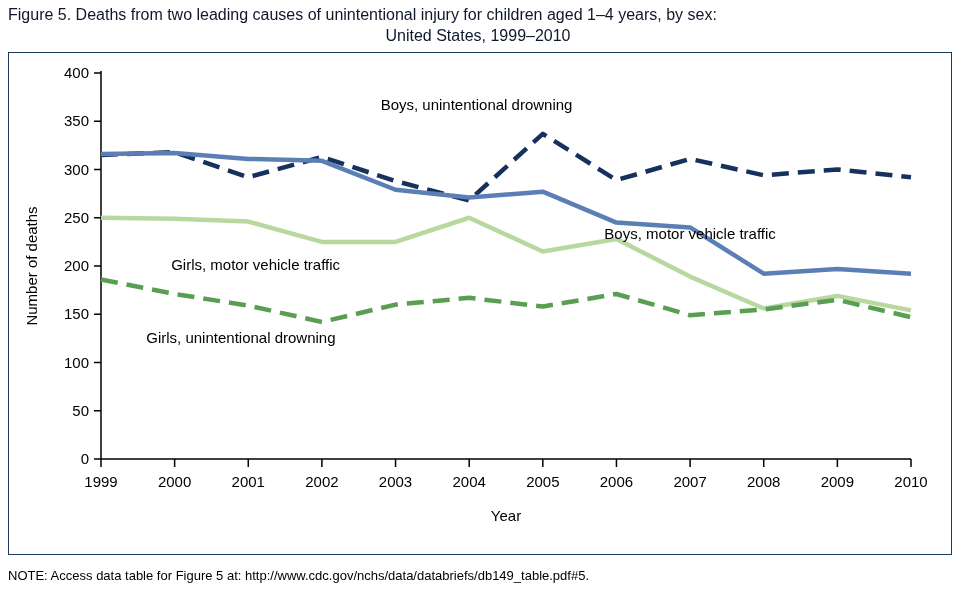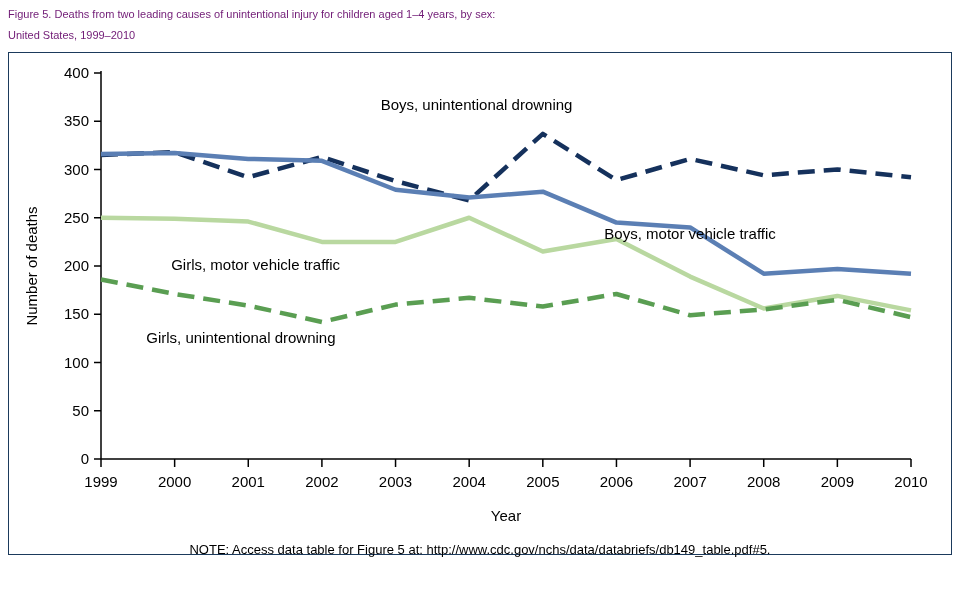--- a/index.html
+++ b/index.html
@@ -17,51 +17,51 @@
   #page {
     position: relative;
     width: 960px;
     height: 604px;
   }
   .fig-title {
     position: absolute;
     left: 8px;
     top: 4px;
     width: 940px;
-    font-size: 11px;
+    font-size: 16px;
     line-height: 21px;
-    color: #701a75;
+    color: #0f172a;
   }
   .fig-title .line2 {
     display: block;
+    text-align: center;
   }
   .chart-frame {
     position: absolute;
     left: 8px;
     top: 52px;
     width: 944px;
     height: 503px;
     border: 1px solid #1b3a5c;
     box-sizing: border-box;
     background: #ffffff;
   }
   .plot-svg {
     position: absolute;
     left: 0;
     top: 0;
   }
   .notes {
     position: absolute;
     left: 8px;
-    top: 540px;
+    top: 566px;
     width: 944px;
     font-size: 13px;
     line-height: 19px;
     color: #000;
-    text-align: center;
   }
   .notes div {
     white-space: nowrap;
   }
   .axis-label {
     font-size: 15px;
     font-family: "Liberation Sans", sans-serif;
   }
   .tick-text {
     font-size: 15px;

